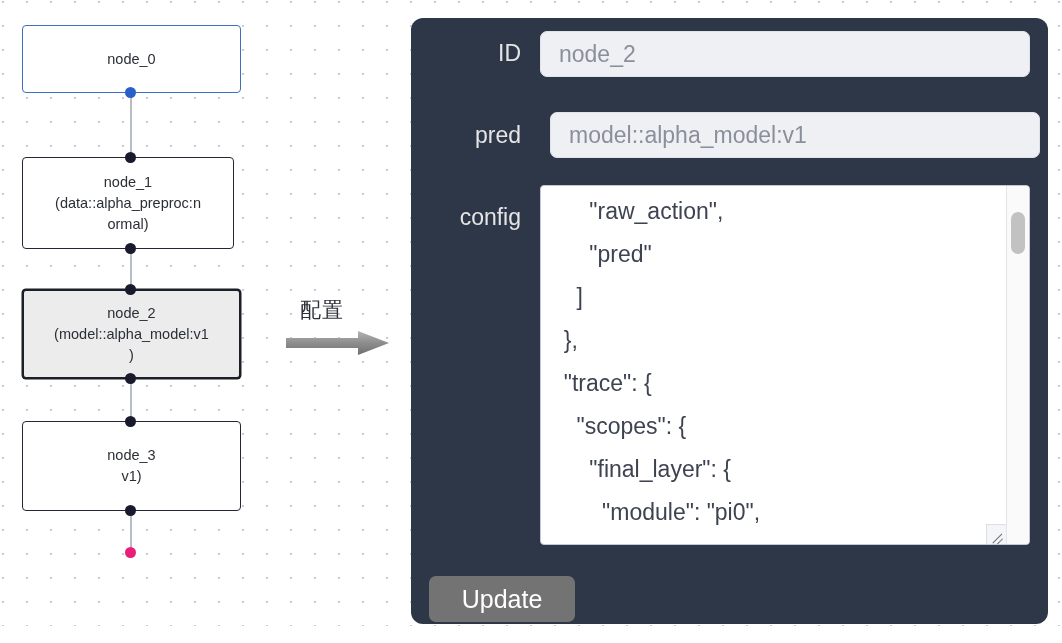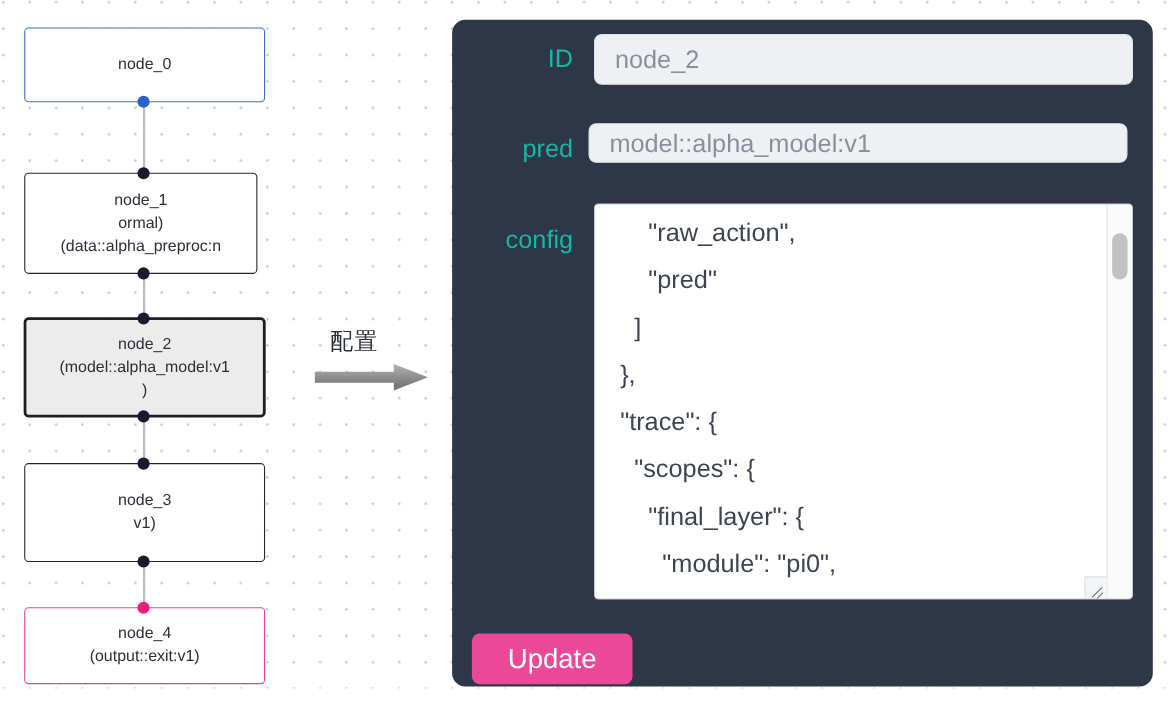--- a/index.html
+++ b/index.html
@@ -105,21 +105,21 @@
     top: 18px;
     width: 637px;
     height: 606px;
     background: #2d3748;
     border-radius: 12px;
     z-index: 10;
     overflow: hidden;
   }
   .field-label {
     position: absolute;
-    color: #14b8a6;
+    color: #e5e5e5;
     font-size: 23px;
     text-align: right;
     white-space: nowrap;
     font-family: "Liberation Sans", "DejaVu Sans", sans-serif;
   }
   .text-input {
     position: absolute;
     box-sizing: border-box;
     background: #eef0f4;
     border: 1px solid #dfe3ea;
@@ -127,21 +127,21 @@
     color: #8a909b;
     font-size: 23px;
     padding: 0 18px;
     display: flex;
     align-items: center;
     white-space: nowrap;
     overflow: hidden;
     font-family: "Liberation Sans", "DejaVu Sans", sans-serif;
   }
   #id-input   { left: 129px; top: 13px;  width: 490px; height: 46px; }
-  #type-input { left: 124px; top: 94px;  width: 490px; height: 36px; }
+  #type-input { left: 139px; top: 94px;  width: 490px; height: 46px; }
 
   #label-id     { left: 40px;  top: 22px;  width: 70px; }
   #label-type   { left: 10px;  top: 104px; width: 100px; }
   #label-config { left: 10px;  top: 186px; width: 100px; }
 
   #config-textarea {
     position: absolute;
     left: 129px;
     top: 167px;
     width: 490px;
@@ -203,21 +203,21 @@
   }
   #config-resize-handle i.g1 { width: 13px; right: 2px; bottom: 5px; transform: rotate(-45deg); }
   #config-resize-handle i.g2 { width: 8px;  right: 2px; bottom: 2px; transform: rotate(-45deg); }
 
   #update-button {
     position: absolute;
     left: 18px;
     top: 558px;
     width: 146px;
     height: 46px;
-    background: #ec4899;
+    background: #737373;
     border: none;
     border-radius: 7px;
     color: #ffffff;
     font-size: 25px;
     font-family: "Liberation Sans", "DejaVu Sans", sans-serif;
     cursor: pointer;
     padding: 0;
   }
 
   #bottom-strip {
@@ -242,45 +242,41 @@
     <div class="edge" style="left:130px; top:375px; height:50px;"></div>
     <div class="edge" style="left:130px; top:507px; height:49px;"></div>
 
     <div class="node node-input" style="left:22px; top:25px; width:219px; height:68px;">
       <span class="nline">node_0</span>
     </div>
     <div class="handle handle-blue" style="left:125px; top:87px;"></div>
 
     <div class="node" style="left:22px; top:157px; width:212px; height:92px;">
       <span class="nline">node_1</span>
+      <span class="nline">(data::alpha_preproc:n</span>
       <span class="nline">ormal)</span>
-      <span class="nline">(data::alpha_preproc:n</span>
     </div>
     <div class="handle" style="left:125px; top:152px;"></div>
     <div class="handle" style="left:125px; top:243px;"></div>
 
     <div class="node node-selected" style="left:22px; top:289px; width:219px; height:90px;">
       <span class="nline">node_2</span>
       <span class="nline">(model::alpha_model:v1</span>
       <span class="nline">)</span>
     </div>
     <div class="handle" style="left:125px; top:284px;"></div>
     <div class="handle" style="left:125px; top:373px;"></div>
 
     <div class="node" style="left:22px; top:421px; width:219px; height:90px;text-align:center;">
       <span class="nline">node_3</span>
       <span class="nline">v1)</span>
     </div>
     <div class="handle" style="left:125px; top:416px;"></div>
     <div class="handle" style="left:125px; top:505px;"></div>
 
-    <div class="node node-output" style="left:22px; top:552px; width:219px; height:70px;">
-      <span class="nline">node_4</span>
-      <span class="nline">(output::exit:v1)</span>
-    </div>
     <div class="handle handle-pink" style="left:125px; top:547px;"></div>
 
     <div id="arrow-annotation">
       <div id="arrow-label">配置</div>
       <svg id="arrow-shape" width="104" height="26" viewBox="0 0 104 26">
         <defs>
           <linearGradient id="agr" x1="0" y1="0" x2="0" y2="1">
             <stop offset="0%" stop-color="#b4b4b4"></stop>
             <stop offset="50%" stop-color="#8d8d8d"></stop>
             <stop offset="100%" stop-color="#6f6f6f"></stop>

